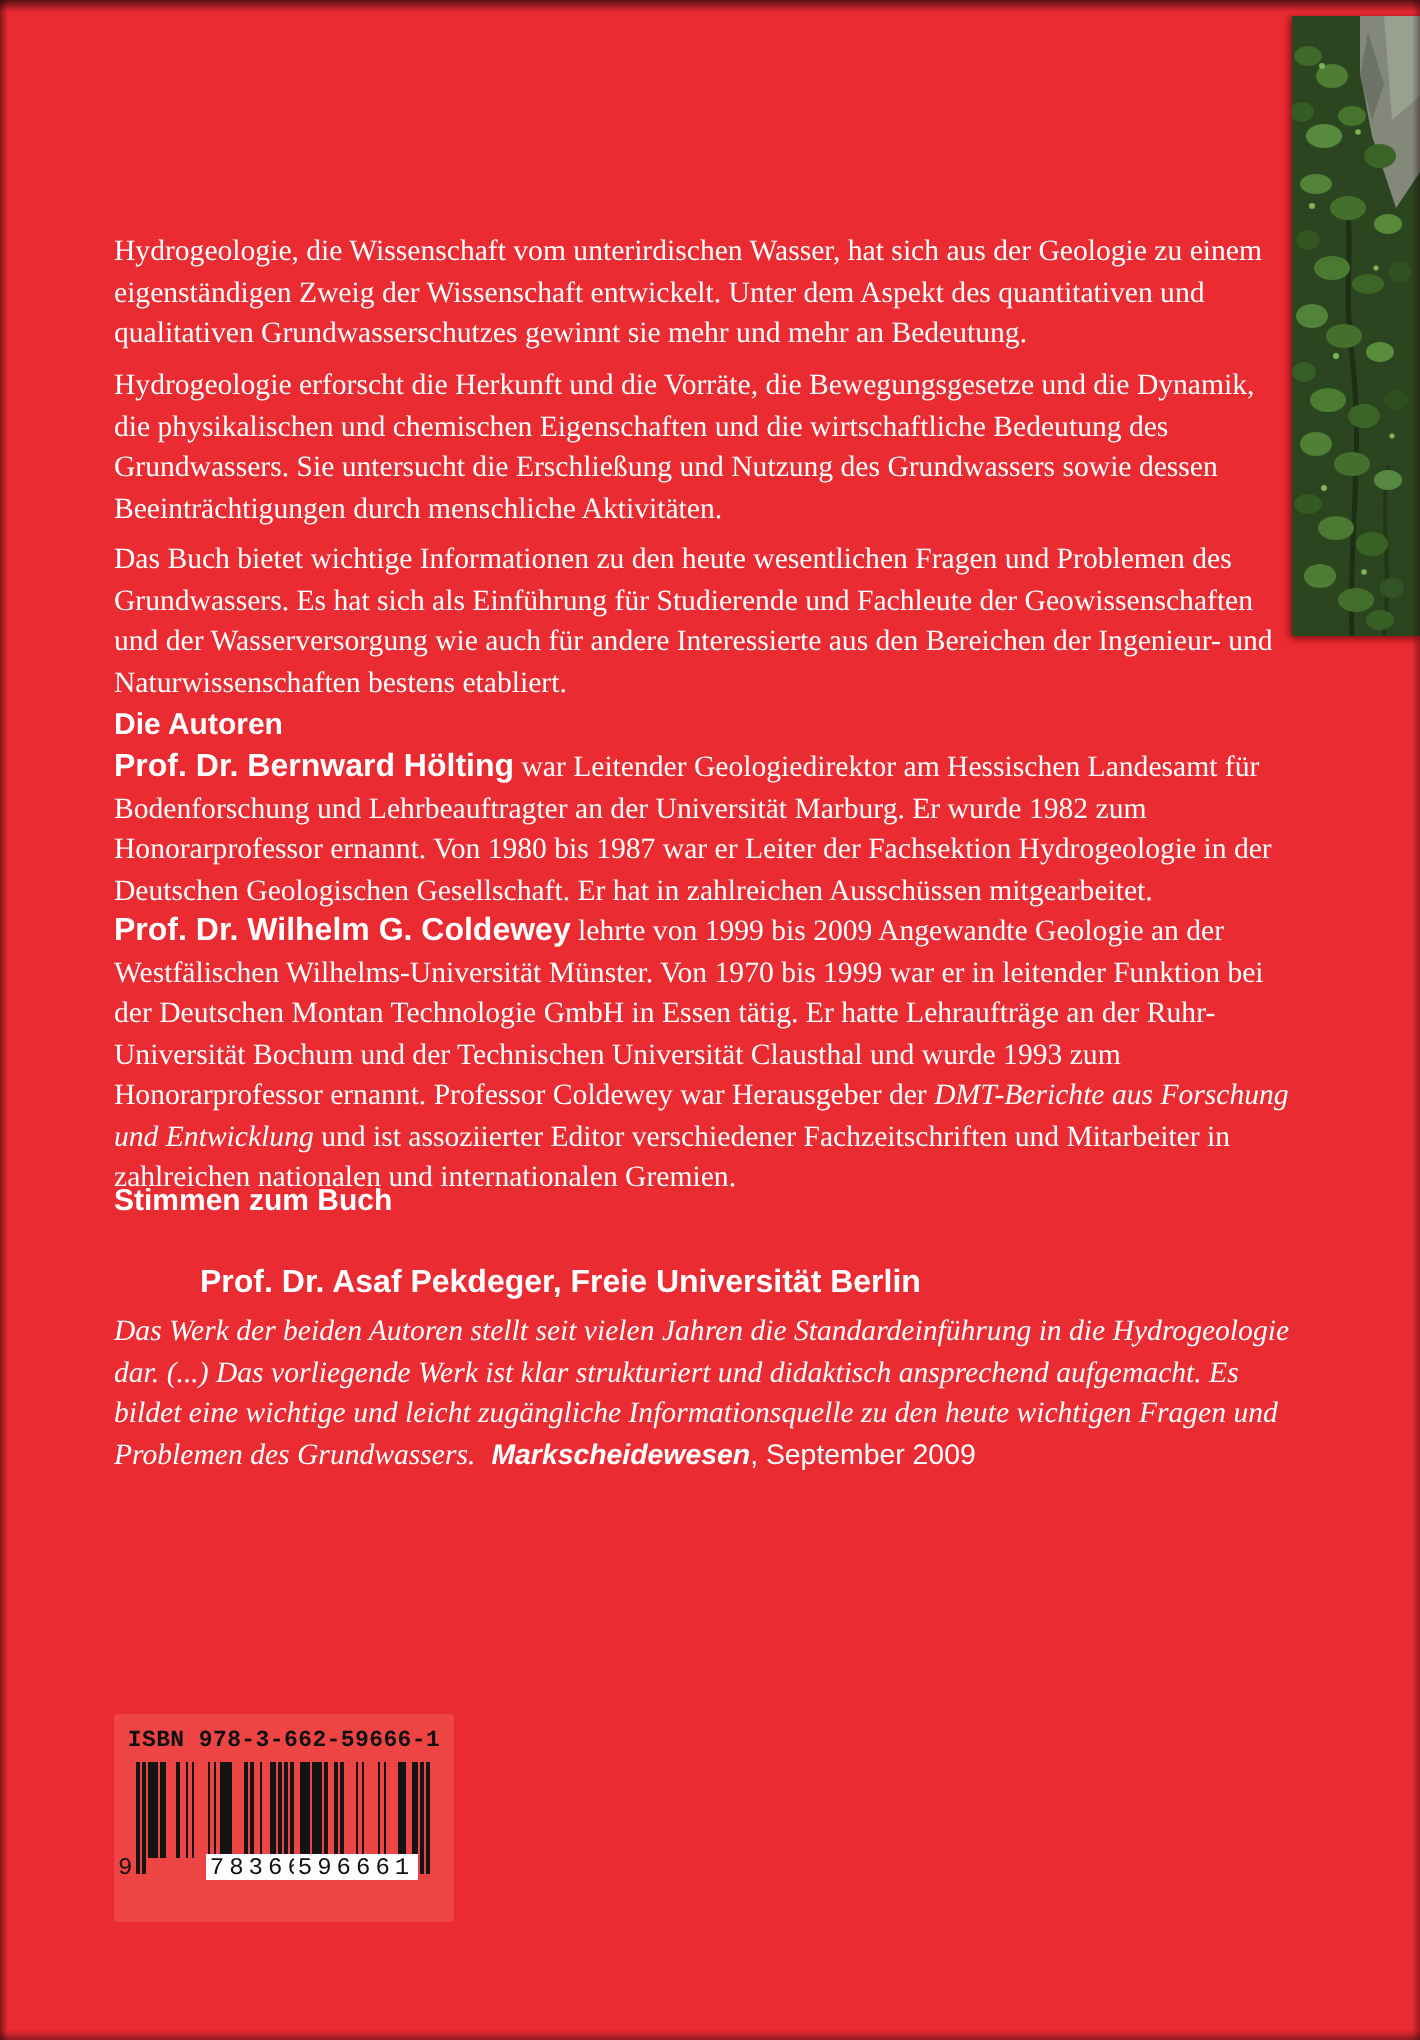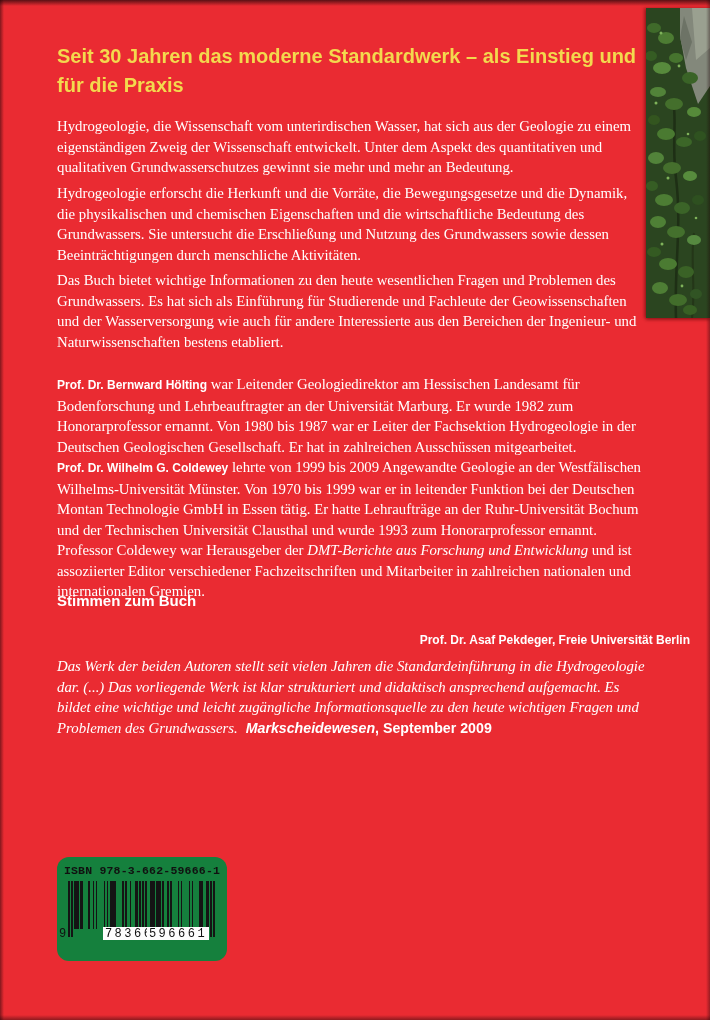--- a/index.html
+++ b/index.html
@@ -13,39 +13,39 @@
     top:42px; width:582px;
     font-family:"Liberation Sans", sans-serif; font-weight:bold;
     font-size:20px; line-height:29px; color:var(--yellow,#f3d94e);
   }
   .serif { font-size:14.8px; line-height:20.5px; }
   .p1 { top:116px; } .p2 { top:183px; } .p3 { top:270px; }
   .sec-title { font-family:"Liberation Sans", sans-serif; font-weight:bold; font-size:15px; }
   .autoren-title { top:354px; }
   .autoren { top:374px; }
   .autoren p { margin:0; }
-  .sans-b { font-family:"Liberation Sans", sans-serif; font-weight:bold; font-size:12px;text-align:right; }
+  .sans-b { font-family:"Liberation Sans", sans-serif; font-weight:bold; font-size:16px; }
   .stimmen-title { top:592px; }
   .quote { font-style:italic; }
   .q1 { top:612px; } .attr1 { top:633px;padding-left:43px; }
   .q2 { top:656px; }
   .src { font-family:"Liberation Sans", sans-serif; font-weight:bold; font-style:italic; font-size:14.2px; margin-left:8px; }
-  .srcdate { font-family:"Liberation Sans", sans-serif; font-weight:bold; font-style:normal; font-size:14.2px; }
+  .srcdate { font-family:"Liberation Sans", sans-serif; font-weight:normal; font-style:normal; font-size:14.2px; }
   .q3 { top:742px; } .attr3 { top:763px; }
 
   
   .photo {
     position:absolute; right:0; top:8px; width:64px; height:310px; display:block;
     box-shadow:-2px 0 3px rgba(70,0,5,.35), 0 2px 3px rgba(70,0,5,.4);
   }
 
   
   .barcode-box {
     position:absolute; left:57px; top:857px; width:170px; height:104px;
-    background:#15803d; border-radius:12px; color:#111;
+    background:#ef4444; border-radius:2px; color:#111;
   }
   .isbn-label {
     margin-top:7px; text-align:center;
     font-family:"Liberation Mono", monospace; font-size:11.5px; font-weight:bold;
     letter-spacing:0.2px; white-space:nowrap;
   }
   .bars-wrap { position:relative; margin:4px 0 0 11px; width:148px; height:62px; }
   .bars { display:flex; align-items:flex-start; }
   .m { width:1.55px; height:48px; }
   .m.b { background:#141414; }
@@ -122,26 +122,26 @@
         <circle cx="33" cy="58" r="1.4"></circle>
         <circle cx="10" cy="95" r="1.5"></circle>
       <circle cx="42" cy="126" r="1.3"></circle>
         <circle cx="22" cy="170" r="1.5"></circle>
         <circle cx="50" cy="210" r="1.3"></circle>
       <circle cx="16" cy="236" r="1.5"></circle>
         <circle cx="36" cy="278" r="1.4"></circle>
     </g>
   </svg>
 
-  <div class="block headline">Seit 30 Jahren das moderne Standardwerk – als Einstieg und für die Praxis</div>
 
   <div class="block serif p1">Hydrogeologie, die Wissenschaft vom unterirdischen Wasser, hat sich aus der Geologie zu einem eigenständigen Zweig der Wissenschaft entwickelt. Unter dem Aspekt des quantitativen und qualitativen Grundwasserschutzes gewinnt sie mehr und mehr an Bedeutung.</div>
   <div class="block serif p2">Hydrogeologie erforscht die Herkunft und die Vorräte, die Bewegungsgesetze und die Dynamik, die physikalischen und chemischen Eigenschaften und die wirtschaftliche Bedeutung des Grundwassers. Sie untersucht die Erschließung und Nutzung des Grundwassers sowie dessen Beeinträchtigungen durch menschliche Aktivitäten.</div>
   <div class="block serif p3">Das Buch bietet wichtige Informationen zu den heute wesentlichen Fragen und Problemen des Grundwassers. Es hat sich als Einführung für Studierende und Fachleute der Geowissenschaften und der Wasserversorgung wie auch für andere Interessierte aus den Bereichen der Ingenieur- und Naturwissenschaften bestens etabliert.</div>
 
+  <div class="block sec-title autoren-title">Die Autoren</div>
   <div class="block serif autoren">
     <p><span class="sans-b">Prof. Dr. Bernward Hölting</span><span> war Leitender Geologiedirektor am Hessischen Landesamt für Bodenforschung und Lehrbeauftragter an der Universität Marburg. Er wurde 1982 zum Honorarprofessor ernannt. Von 1980 bis 1987 war er Leiter der Fachsektion Hydrogeologie in der Deutschen Geologischen Gesellschaft. Er hat in zahlreichen Ausschüssen mitgearbeitet.</span></p>
     <p><span class="sans-b">Prof. Dr. Wilhelm G. Coldewey</span><span> lehrte von 1999 bis 2009 Angewandte Geologie an der Westfälischen Wilhelms-Universität Münster. Von 1970 bis 1999 war er in leitender Funktion bei der Deutschen Montan Technologie GmbH in Essen tätig. Er hatte Lehraufträge an der Ruhr-Universität Bochum und der Technischen Universität Clausthal und wurde 1993 zum Honorarprofessor ernannt. Professor Coldewey war Herausgeber der </span><span class="quote">DMT-Berichte aus Forschung und Entwicklung</span><span> und ist assoziierter Editor verschiedener Fachzeitschriften und Mitarbeiter in zahlreichen nationalen und internationalen Gremien.</span></p>
   </div>
 
   <div class="block sec-title stimmen-title">Stimmen zum Buch</div>
   <div class="block sans-b attr1">Prof. Dr. Asaf Pekdeger, Freie Universität Berlin</div>
   <div class="block serif quote q2"><span>Das Werk der beiden Autoren stellt seit vielen Jahren die Standardeinführung in die Hydrogeologie dar. (...) Das vorliegende Werk ist klar strukturiert und didaktisch ansprechend aufgemacht. Es bildet eine wichtige und leicht zugängliche Informationsquelle zu den heute wichtigen Fragen und Problemen des Grundwassers.</span><span class="src">Markscheidewesen</span><span class="srcdate">, September 2009</span></div>
 
   <div class="barcode-box">

